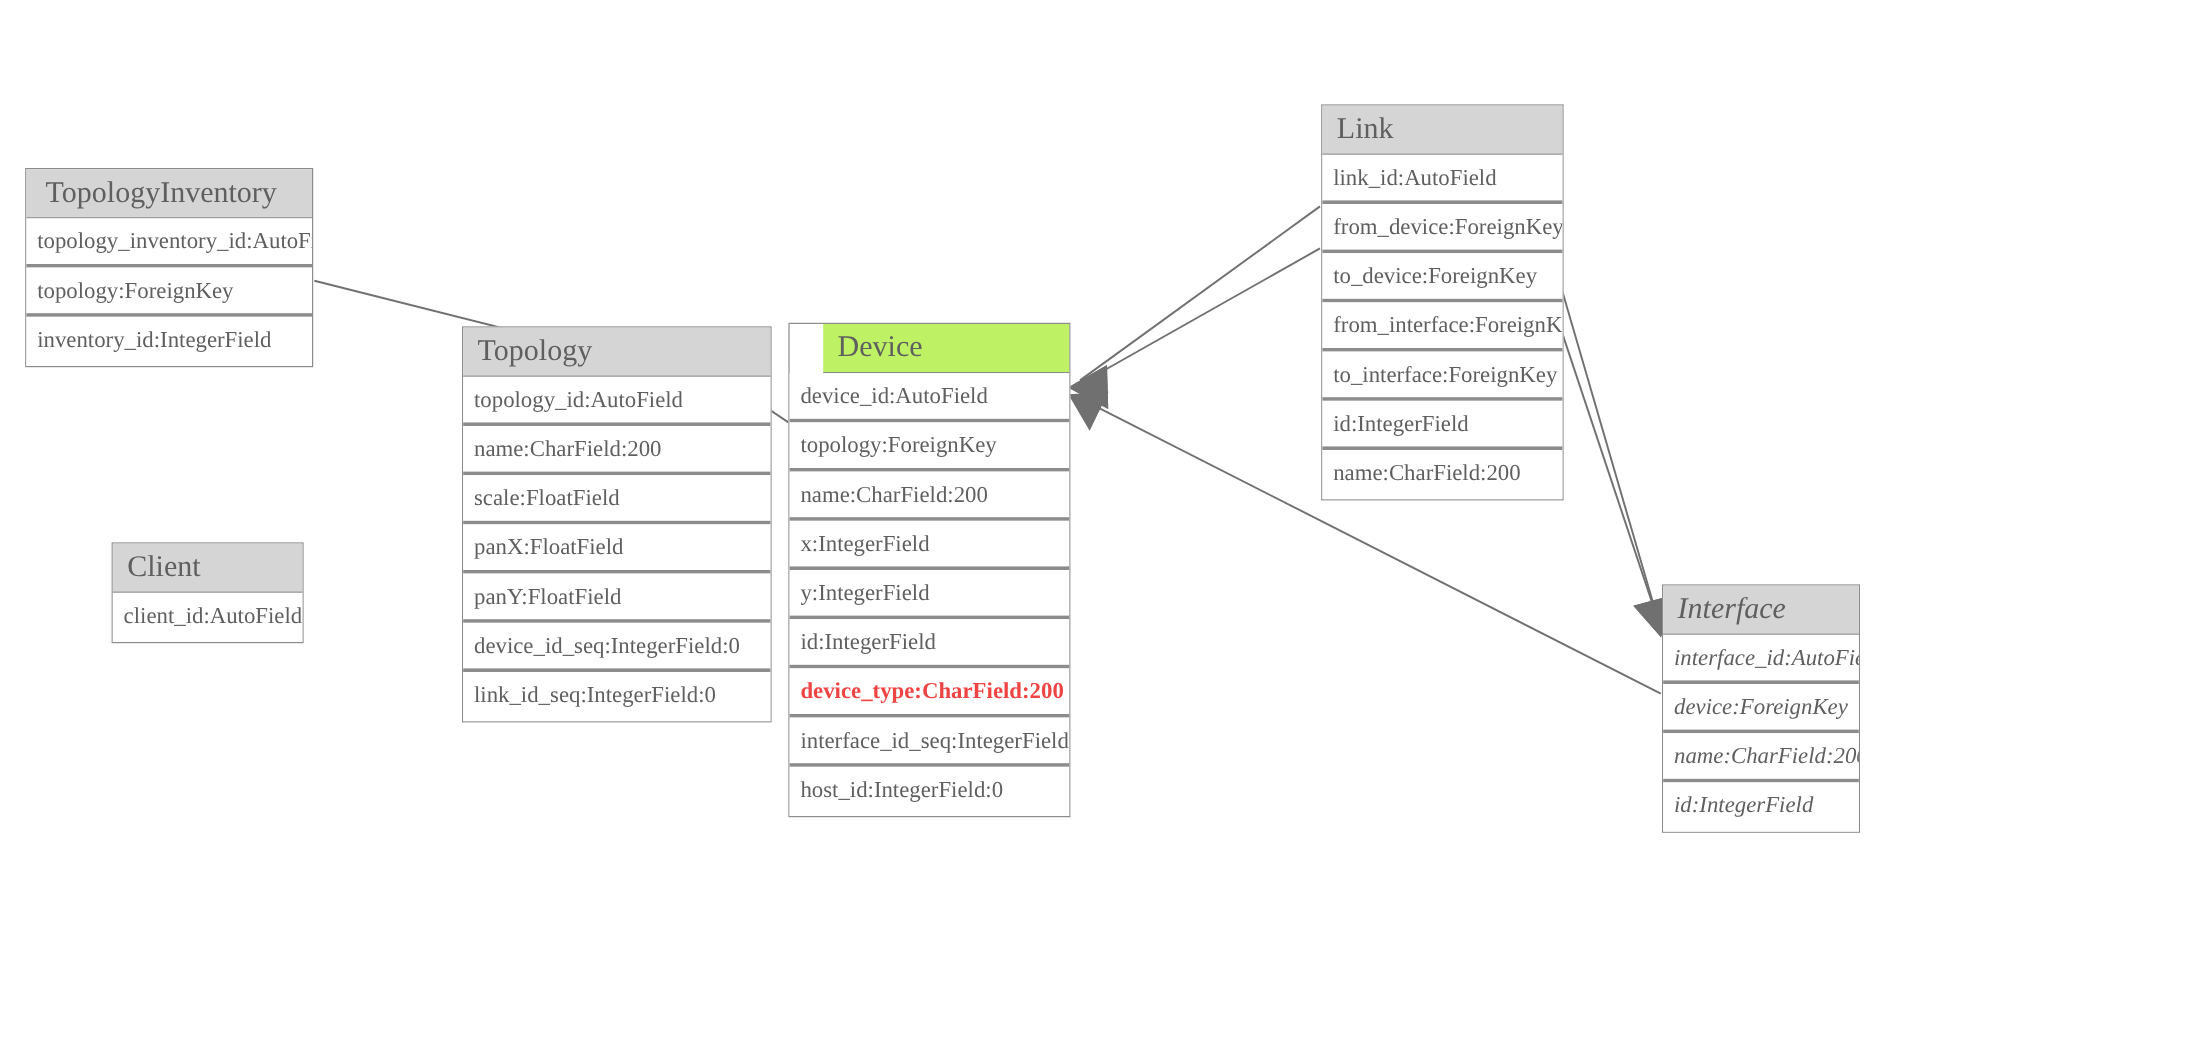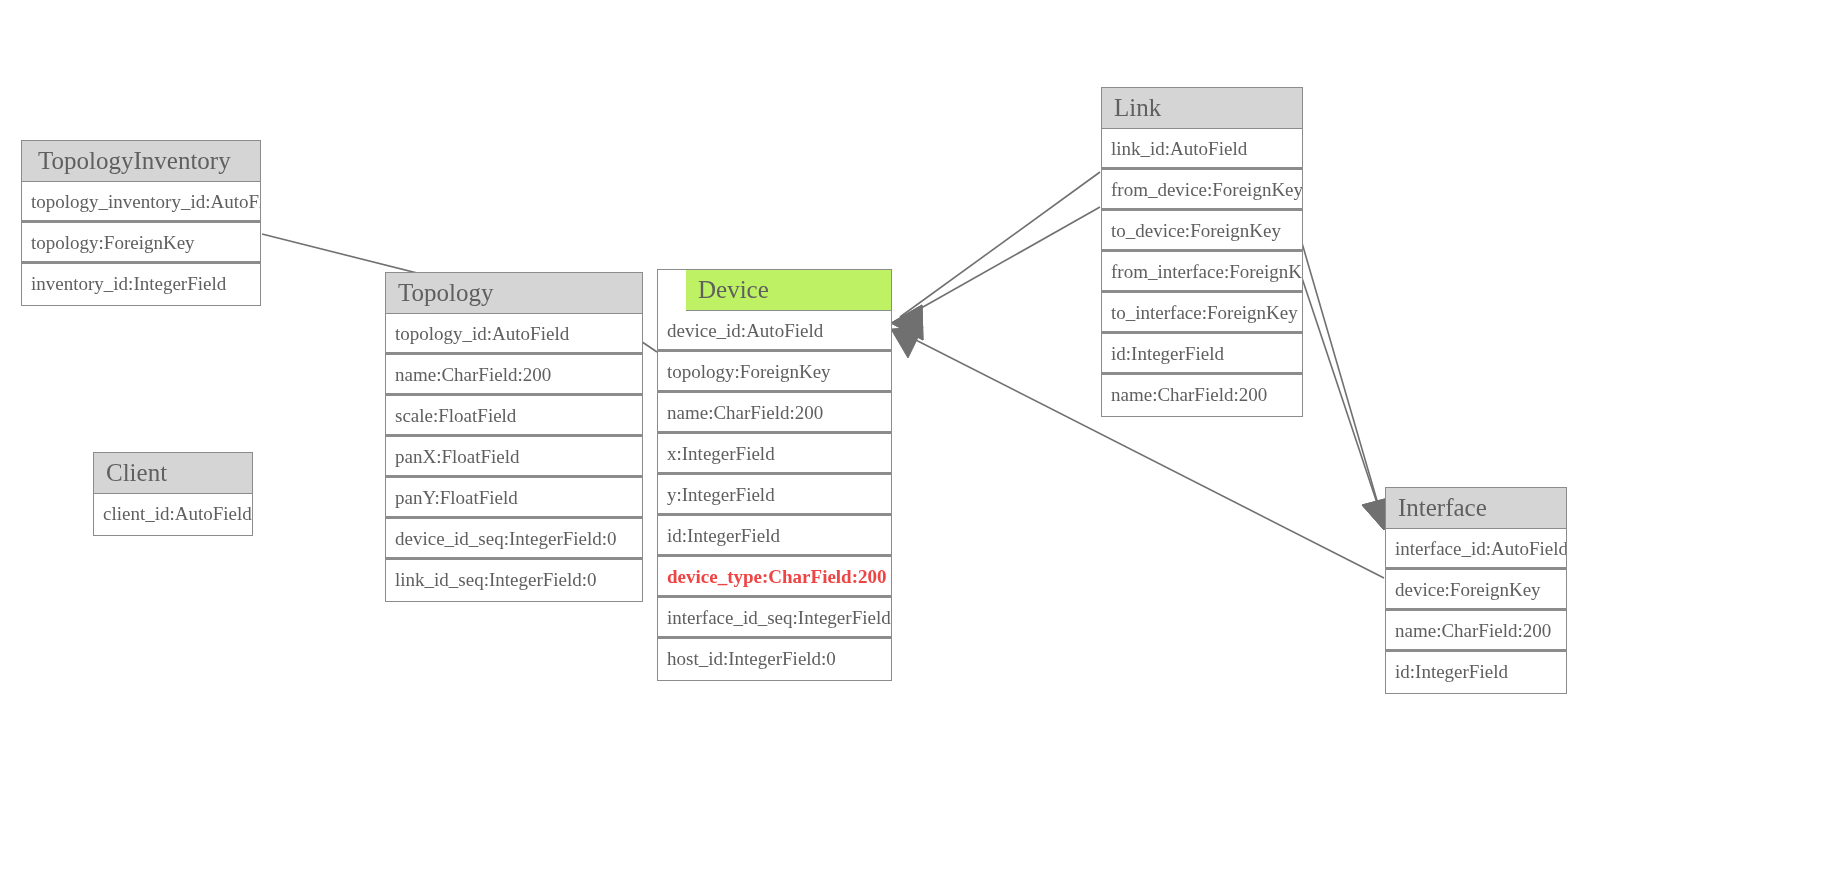--- a/index.html
+++ b/index.html
@@ -133,21 +133,21 @@
       <div class="entity" style="left: 1101px; top: 87px; width: 202px; border-color: rgb(140, 140, 140);">
         <div class="entity-header" style="background: rgb(213, 213, 213); color: rgb(95, 95, 95); border-bottom-color: rgb(140, 140, 140);">Link</div>
         <div class="entity-row" style="color: rgb(95, 95, 95); border-bottom-color: rgb(140, 140, 140);">link_id:AutoField</div>
         <div class="entity-row" style="color: rgb(95, 95, 95); border-bottom-color: rgb(140, 140, 140);">from_device:ForeignKey</div>
         <div class="entity-row" style="color: rgb(95, 95, 95); border-bottom-color: rgb(140, 140, 140);">to_device:ForeignKey</div>
         <div class="entity-row" style="color: rgb(95, 95, 95); border-bottom-color: rgb(140, 140, 140);">from_interface:ForeignKey</div>
         <div class="entity-row" style="color: rgb(95, 95, 95); border-bottom-color: rgb(140, 140, 140);">to_interface:ForeignKey</div>
         <div class="entity-row" style="color: rgb(95, 95, 95); border-bottom-color: rgb(140, 140, 140);">id:IntegerField</div>
         <div class="entity-row last" style="color: rgb(95, 95, 95); border-bottom-color: rgb(140, 140, 140);">name:CharField:200</div>
       </div>
-      <div class="entity" style="left: 1385px; top: 487px; width: 182px; border-color: rgb(140, 140, 140);">
+      <div class="entity" style="left: 1385px; top: 487px; width: 165px; border-color: rgb(140, 140, 140); font-style: italic;">
         <div class="entity-header" style="background: rgb(213, 213, 213); color: rgb(95, 95, 95); border-bottom-color: rgb(140, 140, 140);">Interface</div>
         <div class="entity-row" style="color: rgb(95, 95, 95); border-bottom-color: rgb(140, 140, 140);">interface_id:AutoField</div>
         <div class="entity-row" style="color: rgb(95, 95, 95); border-bottom-color: rgb(140, 140, 140);">device:ForeignKey</div>
         <div class="entity-row" style="color: rgb(95, 95, 95); border-bottom-color: rgb(140, 140, 140);">name:CharField:200</div>
         <div class="entity-row last" style="color: rgb(95, 95, 95); border-bottom-color: rgb(140, 140, 140);">id:IntegerField</div>
       </div>
     </div>
 
 </div>
 

